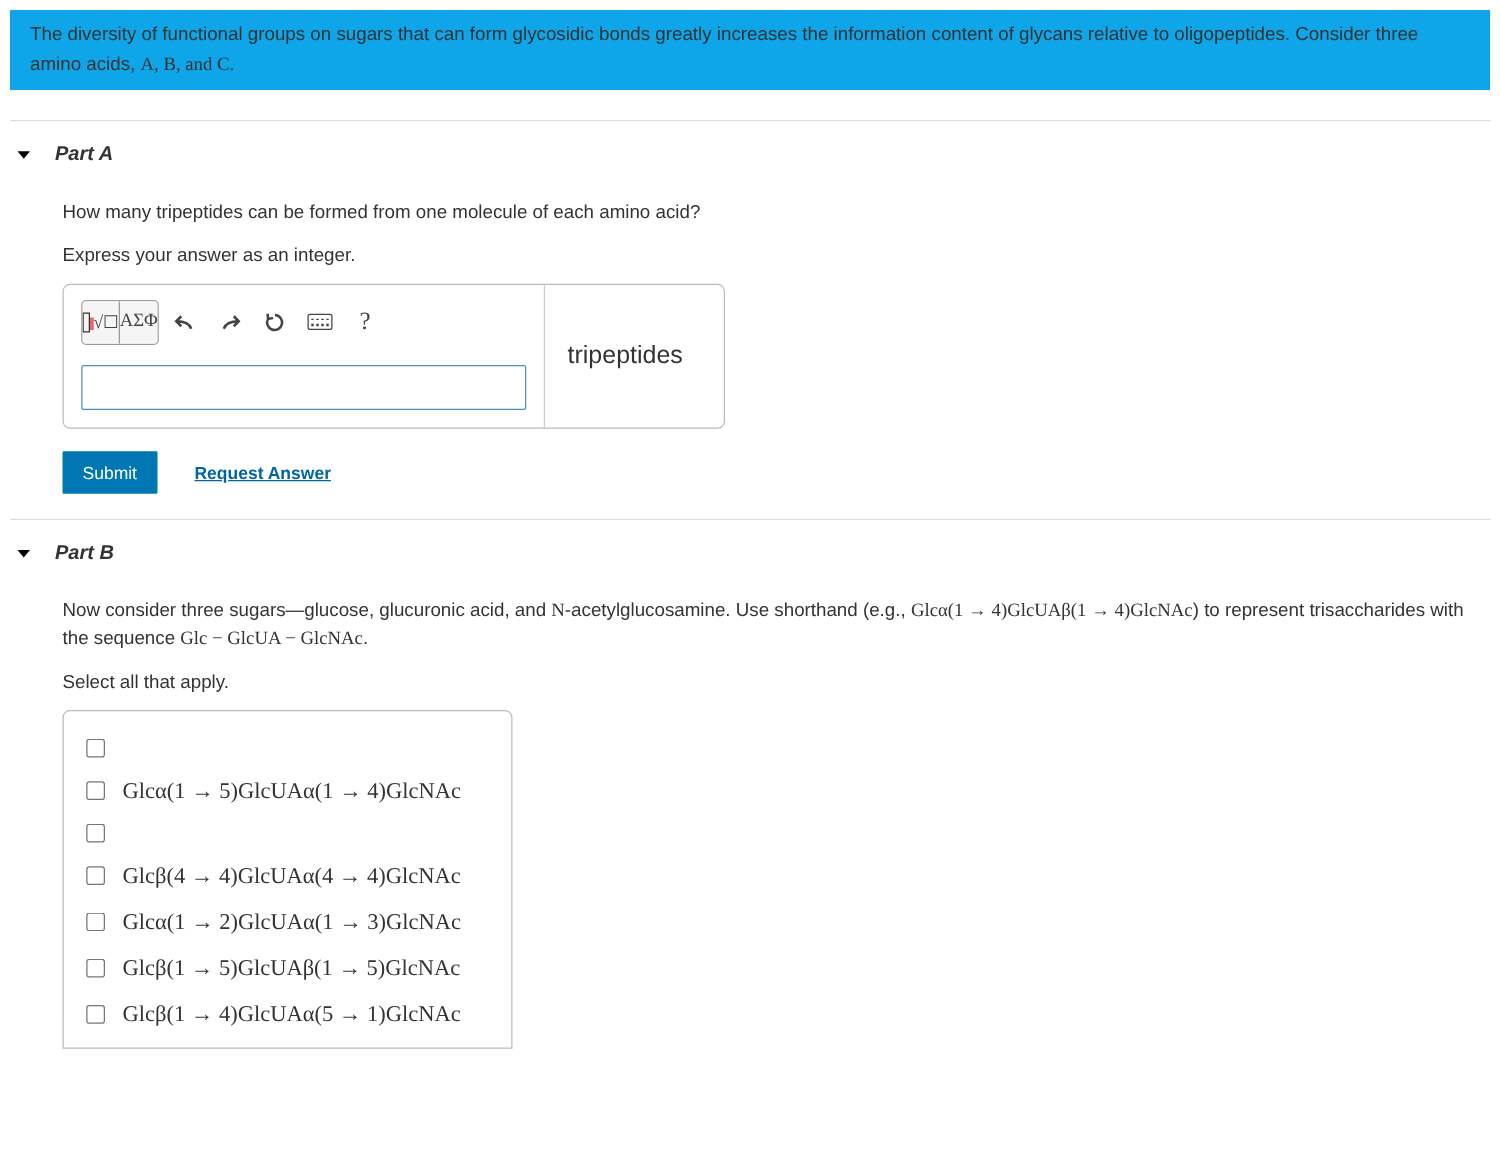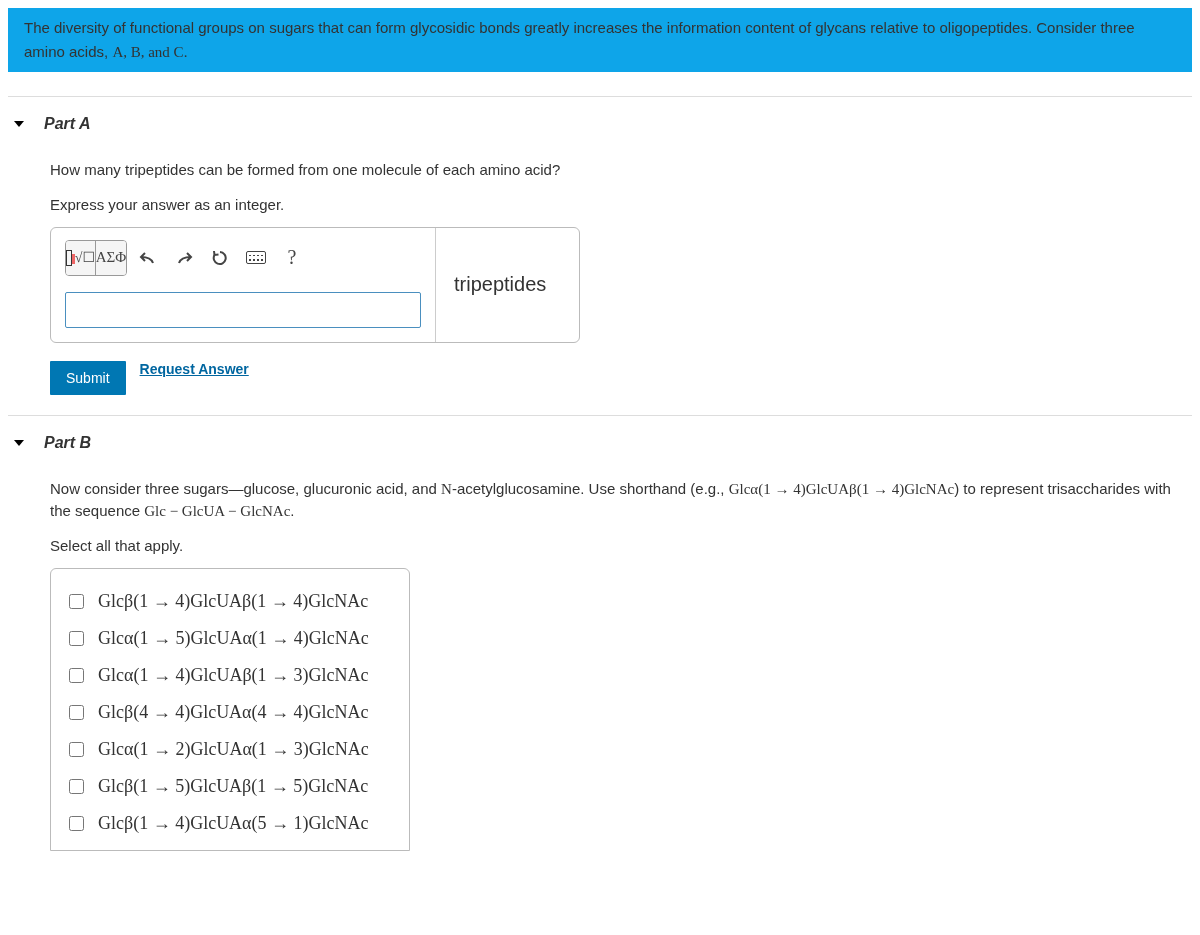--- a/index.html
+++ b/index.html
@@ -96,21 +96,21 @@
       border: 1px solid #4a8fbf;
       border-radius: 2px;
       padding: 0 8px;
       font-size: 15px;
     }
     .unit-label {
       padding: 0 18px;
       font-size: 20px;
       color: #333;
     }
-    .actions { display: flex; gap: 14px; }
+    .actions { display: flex; align-items: center; gap: 30px; }
     .submit-btn {
       background: #0077b3;
       color: #fff;
       border: none;
       padding: 9px 16px;
       font-size: 14px;
       cursor: pointer;
       border-radius: 1px;
     }
     .request-link {
@@ -246,29 +246,27 @@
 </div>
 <div class="part-body">
   <div class="prompt-line">
     <span>Now consider three sugars—glucose, glucuronic acid, and </span><span class="math">N</span><span>-acetylglucosamine. Use shorthand (e.g., </span><span class="math">Glcα(1 → 4)GlcUAβ(1 → 4)GlcNAc</span><span>) to represent trisaccharides with the sequence </span><span class="math">Glc − GlcUA − GlcNAc</span><span>.</span>
   </div>
   <div class="instruction">Select all that apply.</div>
 
   <div class="options-panel">
     <div class="option-row">
       <input type="checkbox" style="">
-      <label class="option-label">Glcβ(1 → 4)GlcUAβ(1 → 4)GlcNAc</label>
     </div>
     <div class="option-row">
       <input type="checkbox" style="">
       <label class="option-label">Glcα(1 → 5)GlcUAα(1 → 4)GlcNAc</label>
     </div>
     <div class="option-row">
       <input type="checkbox" style="">
-      <label class="option-label">Glcα(1 → 4)GlcUAβ(1 → 3)GlcNAc</label>
     </div>
     <div class="option-row">
       <input type="checkbox" style="">
       <label class="option-label">Glcβ(4 → 4)GlcUAα(4 → 4)GlcNAc</label>
     </div>
     <div class="option-row">
       <input type="checkbox" style="">
       <label class="option-label">Glcα(1 → 2)GlcUAα(1 → 3)GlcNAc</label>
     </div>
     <div class="option-row">

